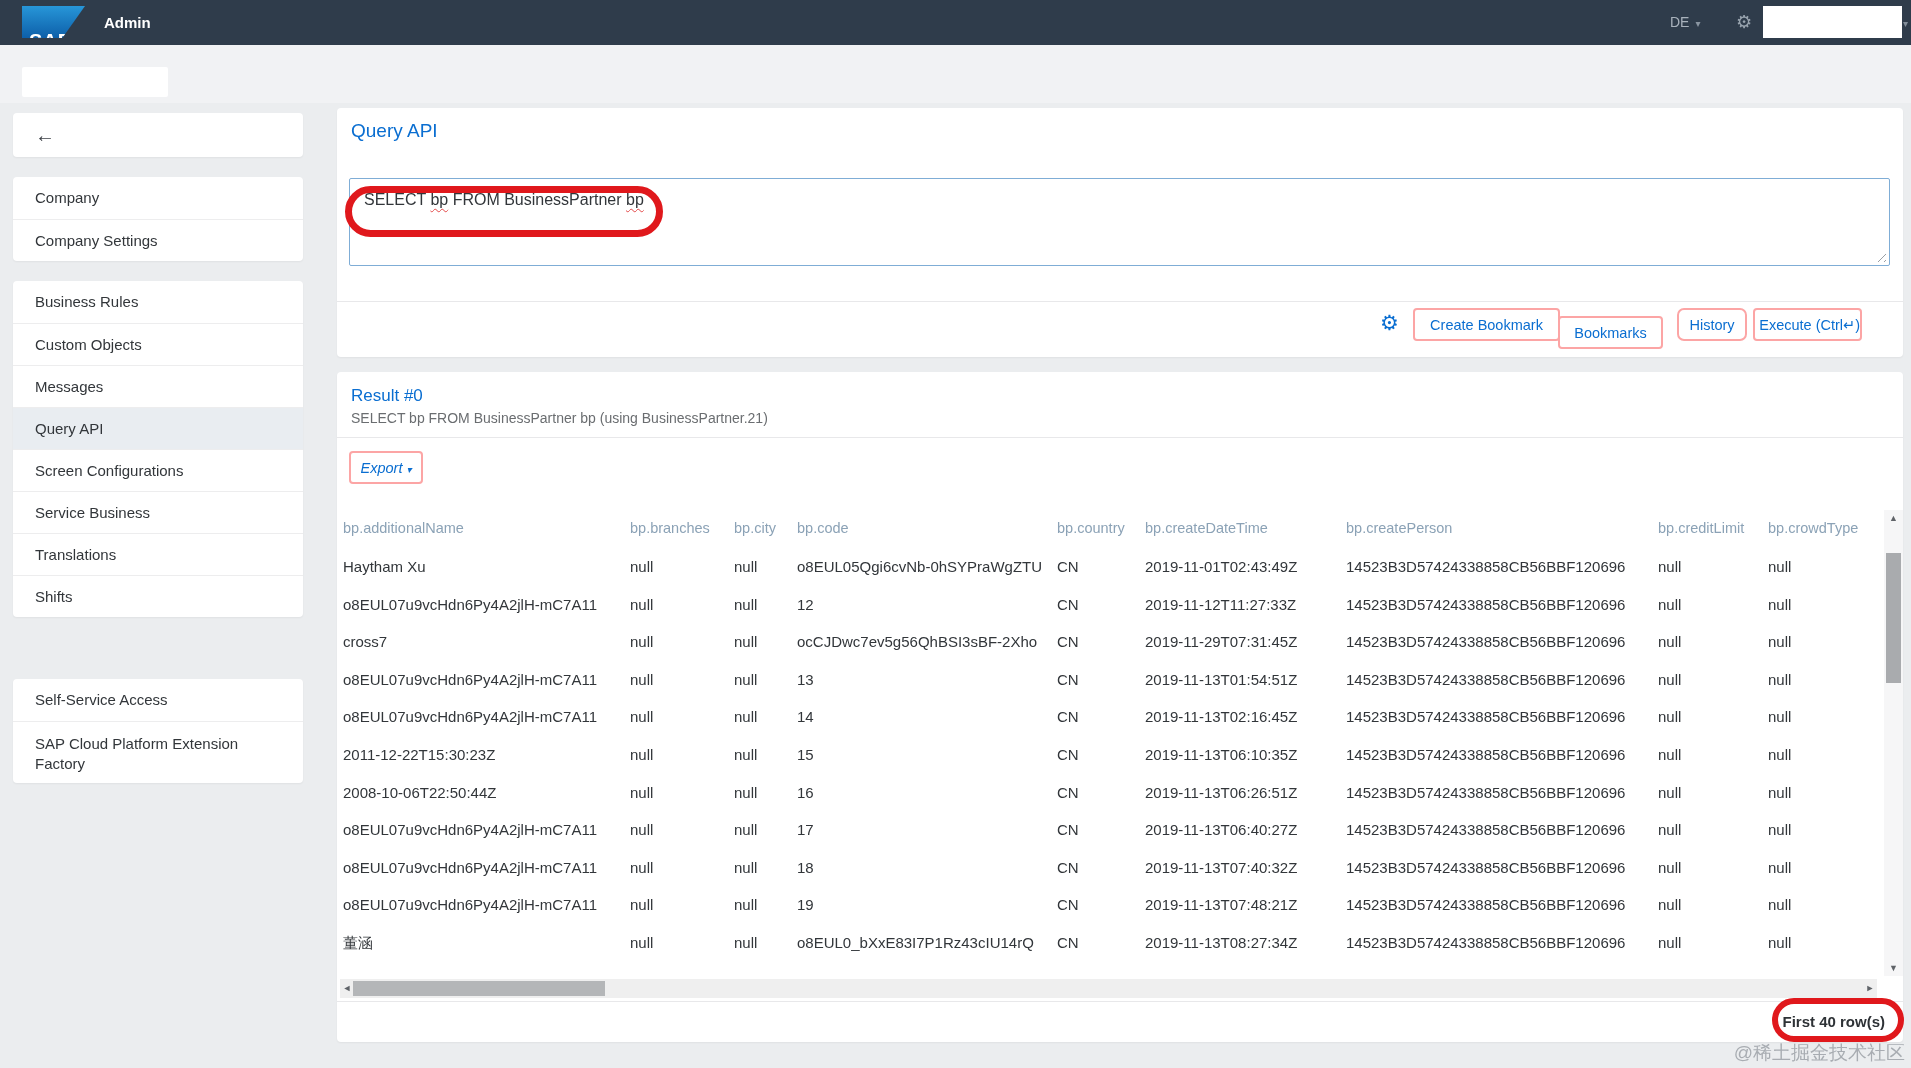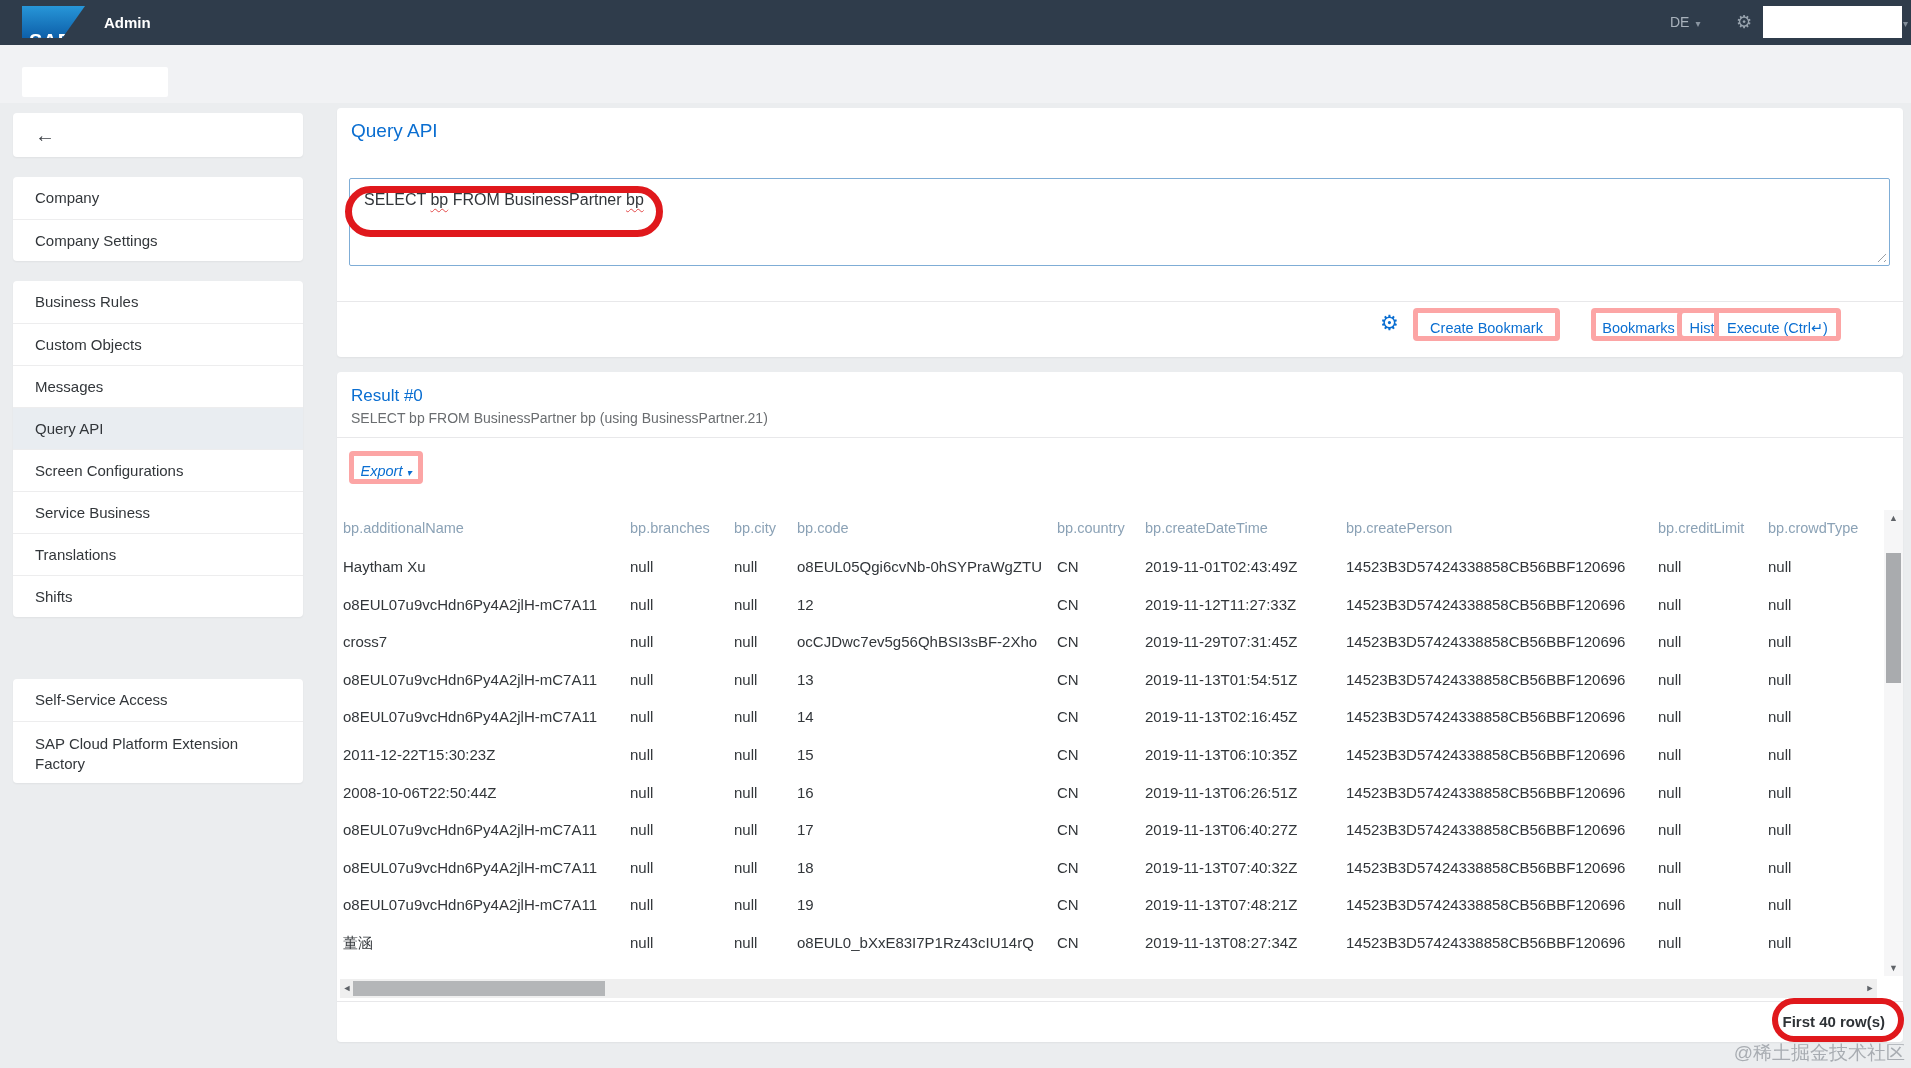--- a/index.html
+++ b/index.html
@@ -42,21 +42,21 @@
   .hr{position:absolute;left:0;width:100%;height:1px;background:#e8e8ea;}
   
   .query-box{position:absolute;left:12px;top:70px;width:1541px;height:88px;background:#fff;
              border:1px solid #7fadd6;border-radius:2px;padding:12px 14px;font-size:16px;color:#32363a;cursor:text;}
   .squiggle{text-decoration:underline;text-decoration-style:wavy;text-decoration-color:#e34a4a;
             text-decoration-thickness:1px;text-underline-offset:3px;}
   .resize-handle{position:absolute;right:3px;bottom:3px;width:12px;height:12px;
             background:repeating-linear-gradient(135deg,transparent 0 3px,#9aa0a6 3px 4px);
             clip-path:polygon(100% 0,0 100%,100% 100%);cursor:nwse-resize;}
   
-  .btn{position:absolute;top:200px;height:33px;background:#fff;border:5px solid #fca5a5;border-radius:4px;
+  .btn{position:absolute;top:200px;height:33px;background:#fff;border:2px solid #fca5a5;border-radius:4px;
        color:#0a6ed1;font-size:14.5px;text-align:center;line-height:31px;cursor:pointer;white-space:nowrap;}
   .blue-gear{position:absolute;left:1043px;top:203px;font-size:21px;color:#0a6ed1;cursor:pointer;}
   
   .thead-row{position:absolute;left:0;top:138px;width:1540px;height:37px;}
   .cell{position:absolute;top:0;white-space:nowrap;font-size:15px;line-height:37px;}
   .thead-row .cell{color:#8ba2b6;font-size:14.5px;cursor:pointer;}
   .tbody{position:absolute;left:0;top:176px;width:1540px;}
   .trow{position:relative;height:37.6px;width:1540px;}
   .c0{left:6px}.c1{left:293px}.c2{left:397px}.c3{left:460px}.c4{left:720px}
   .c5{left:808px}.c6{left:1009px}.c7{left:1321px}.c8{left:1431px}
@@ -125,23 +125,23 @@
 
   <div class="panel" id="panel-query">
     <div class="panel-title" style="top:12px;">Query API</div>
     <div class="query-box">
       <span>SELECT </span><span class="squiggle">bp</span><span> FROM BusinessPartner </span><span class="squiggle">bp</span>
       <div class="resize-handle"></div>
     </div>
     <div class="hr" style="top:193px;"></div>
     <div class="blue-gear">⚙</div>
     <div class="btn" style="left:1076px;width:147px;">Create Bookmark</div>
-    <div class="btn" style="left:1254px;width:95px;">Bookmarks</div>
+    <div class="btn" style="left:1221px;width:105px;margin-top:8px;">Bookmarks</div>
     <div class="btn" style="left:1340px;width:70px;border-radius:7px;">History</div>
-    <div class="btn" style="left:1377px;width:127px;">Execute (Ctrl↵)</div>
+    <div class="btn" style="left:1416px;width:109px;text-align:right;">Execute (Ctrl↵)</div>
   </div>
 
   <div class="annot" style="left:345px;top:186px;width:318px;height:51px;"></div>
 
   <div class="panel" id="panel-result">
     <div class="panel-title" style="top:14px;font-size:17px;">Result #0</div>
     <div class="panel-sub" style="top:38px;">SELECT bp FROM BusinessPartner bp (using BusinessPartner.21)</div>
     <div class="hr" style="top:65px;"></div>
     <div class="btn" style="left:12px;top:79px;width:74px;font-style:italic;">
       <span>Export</span>

